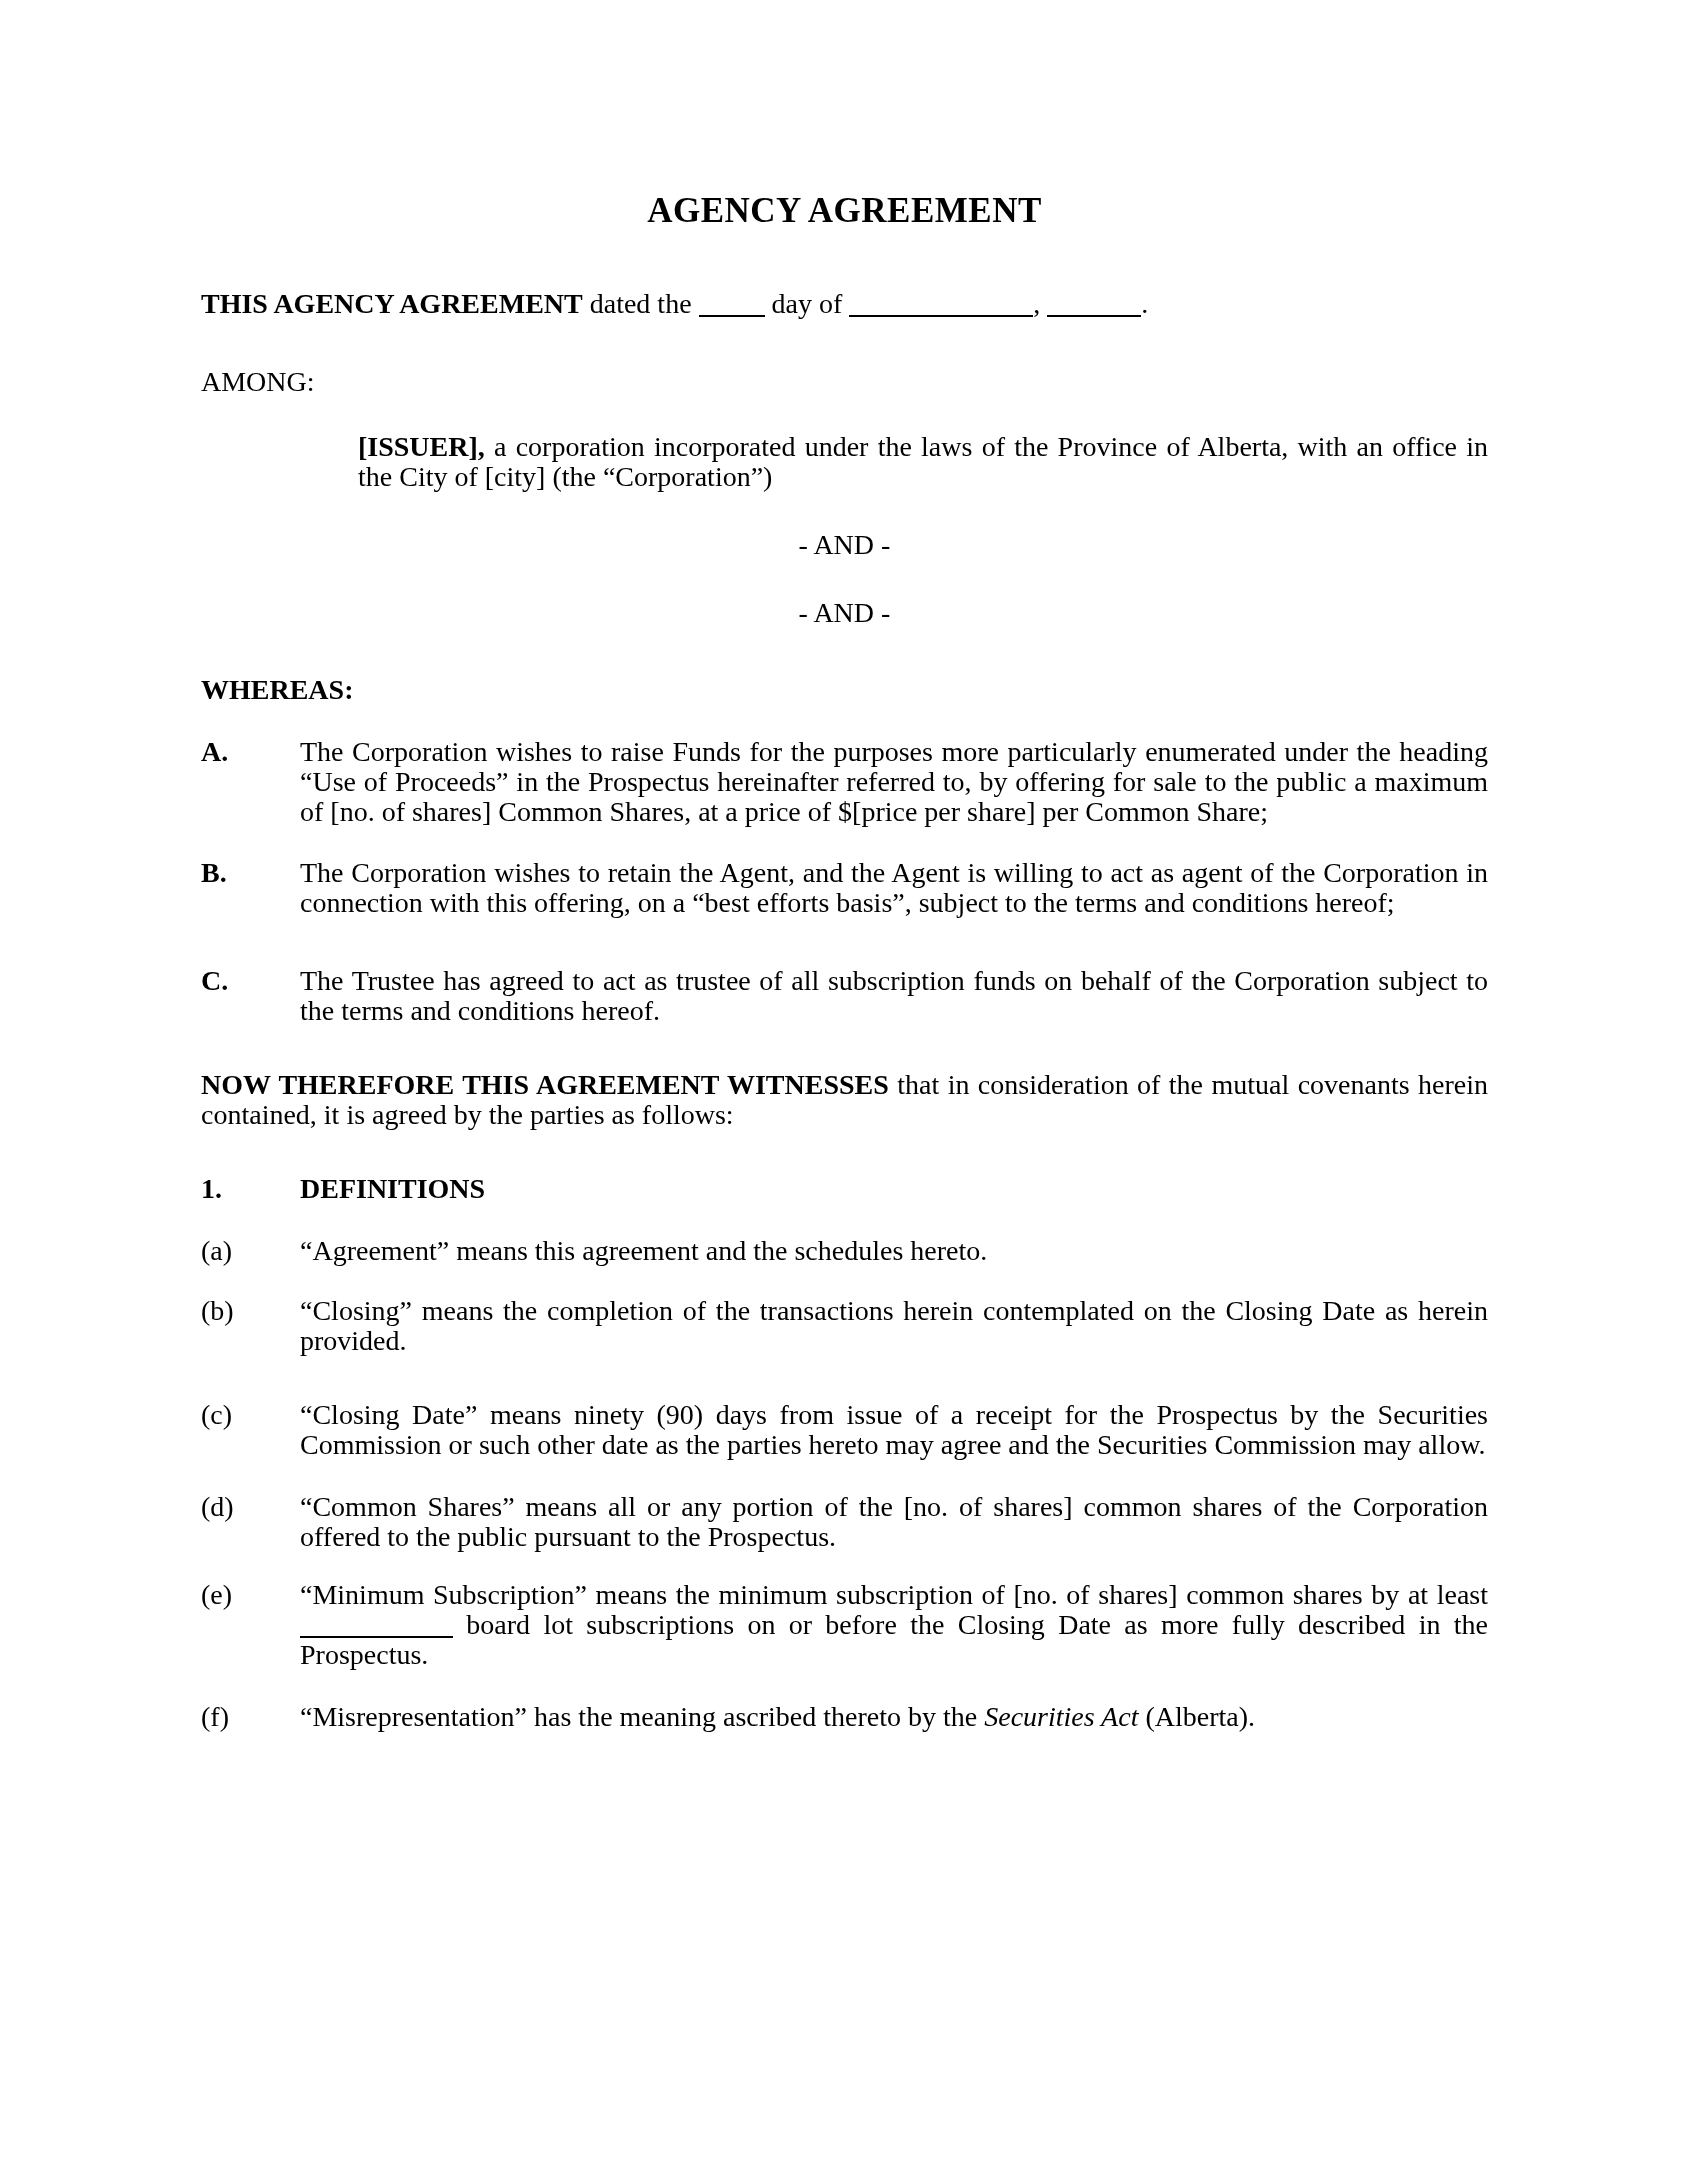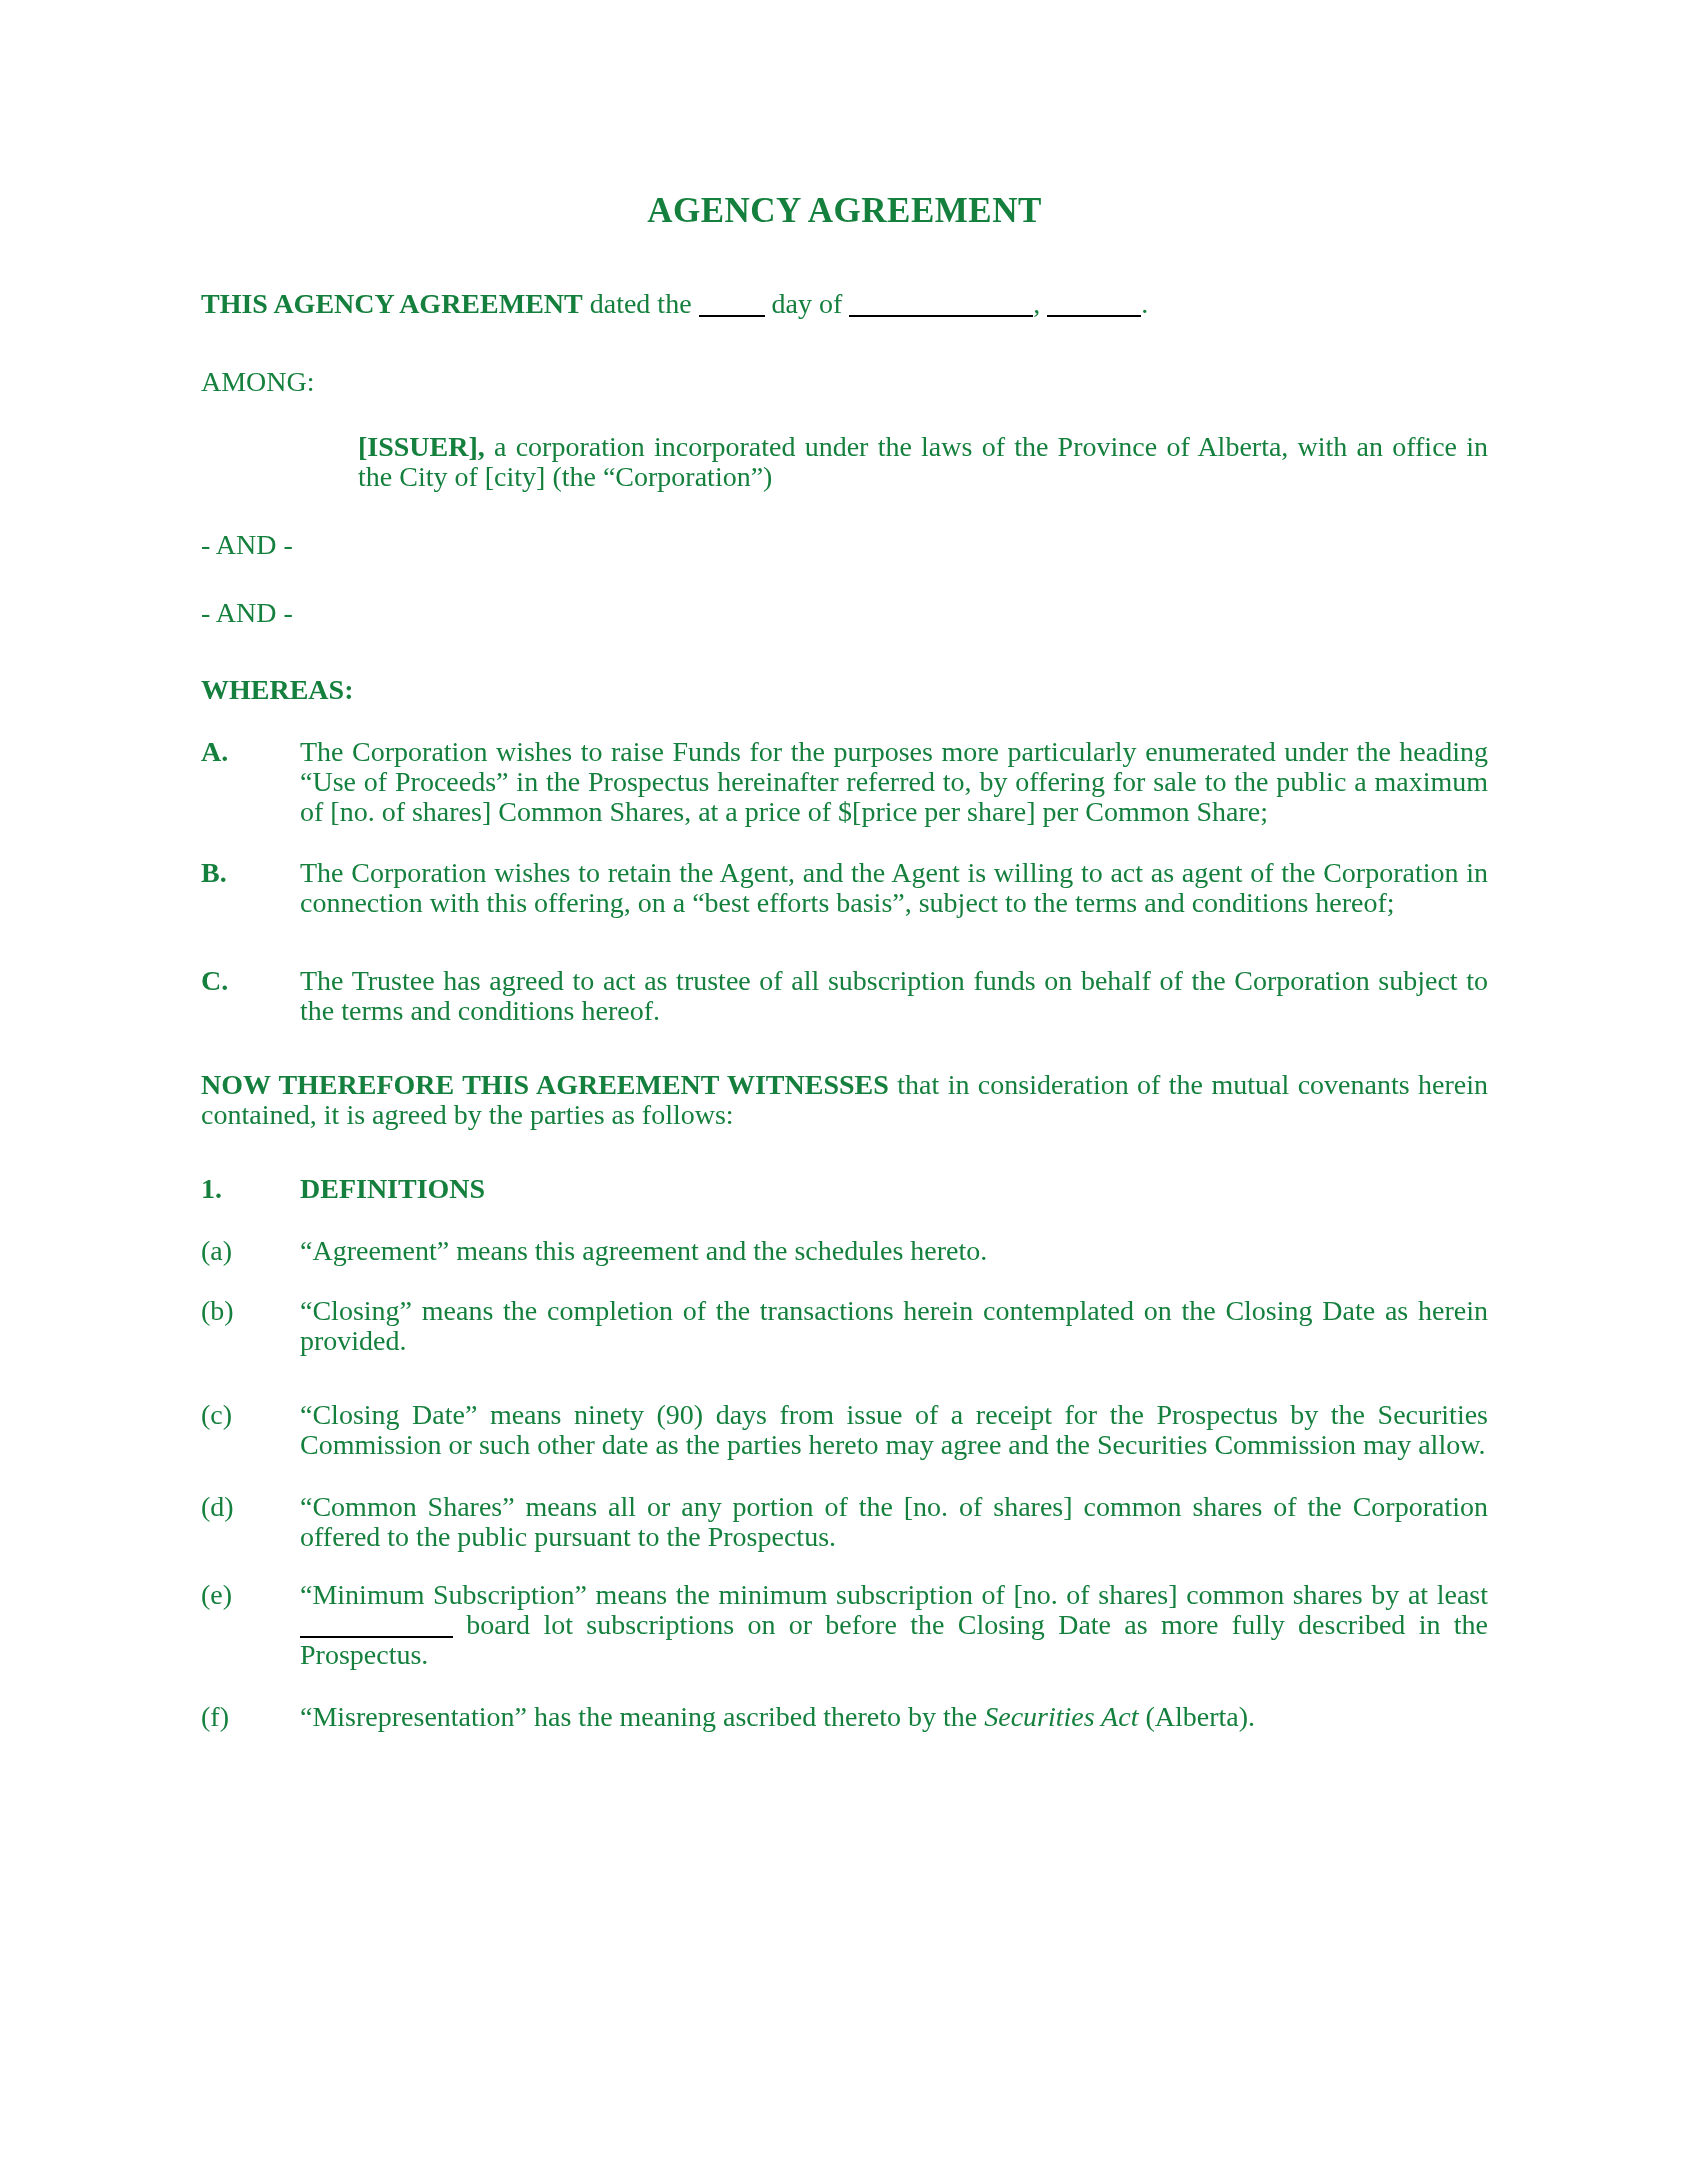--- a/index.html
+++ b/index.html
@@ -6,34 +6,34 @@
   .page {
     position: relative;
     width: 1668px;
     min-height: 2178px;
     background: #ffffff;
     box-sizing: border-box;
     padding: 193px 180px 59px 201px;
     font-family: "Liberation Serif", serif;
     font-size: 28px;
     line-height: 30px;
-    color: #15803d;
+    color: #000000;
     overflow: hidden;
   }
   p, h1, div { margin: 0; padding: 0; }
   .title {
     font-size: 35px;
     line-height: 36px;
     font-weight: bold;
     text-align: center;
     letter-spacing: 0.5px;
   }
   .bold { font-weight: bold; }
   .just { text-align: justify; }
-  .and  { }
+  .and  { text-align: center; }
   .party { margin-left: 157px; text-align: justify; }
   .hang { display: flex; }
   .hang .lbl  { flex: 0 0 99px; }
   .hang .body { flex: 1 1 auto; }
   .blank {
     display: inline-block;
     height: 2px;
     border-bottom: 2px solid #000;
     vertical-align: -4px;
   }

